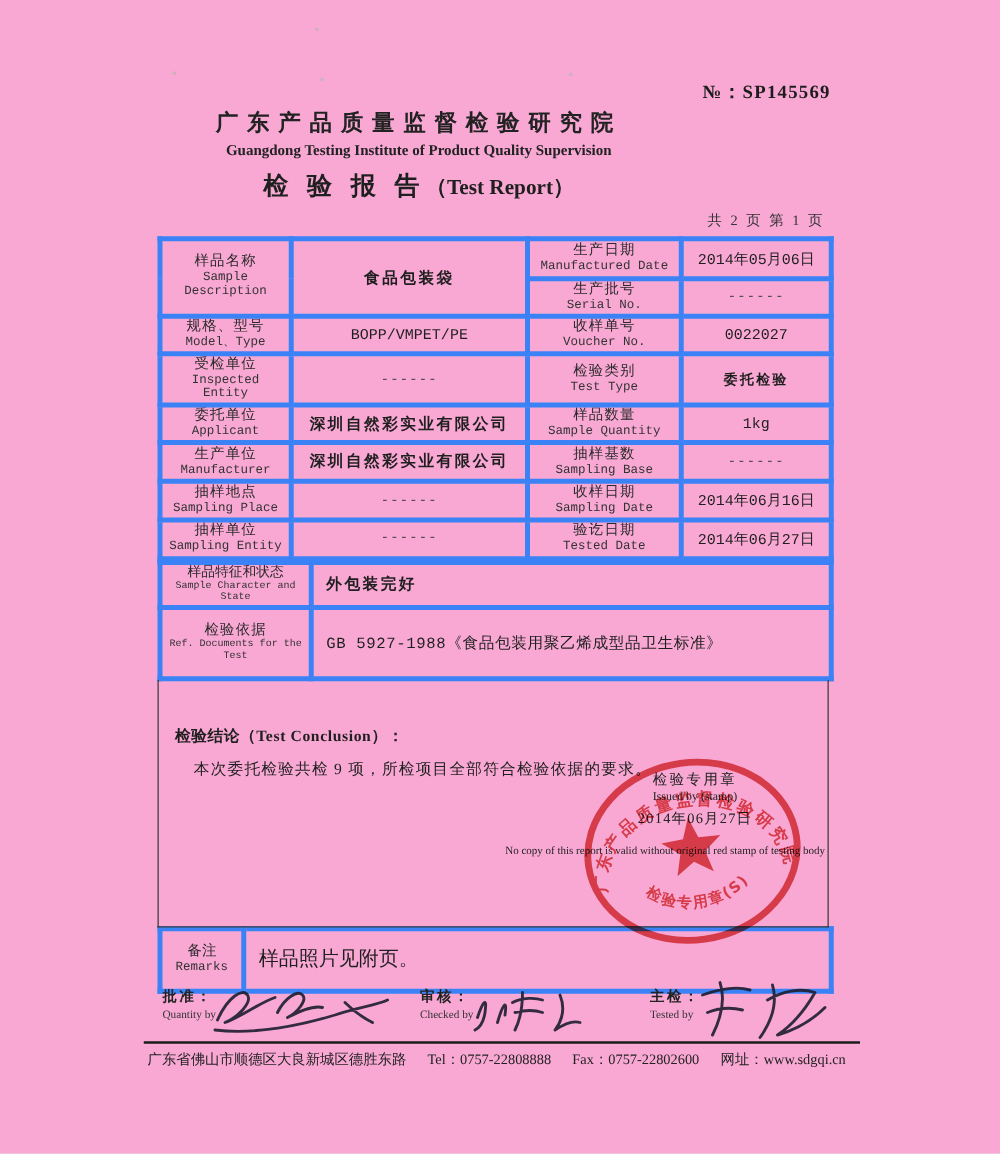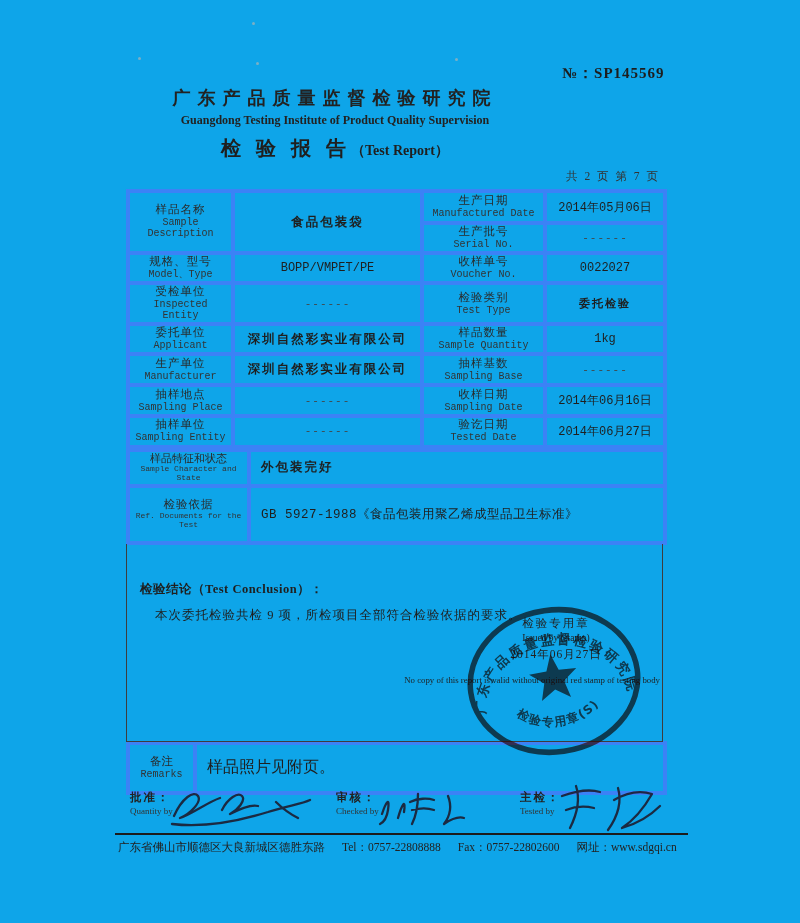--- a/index.html
+++ b/index.html
@@ -1,30 +1,30 @@
 <!DOCTYPE html>
 <html><head>
 <meta charset="utf-8">
 <style>
   * { margin:0; padding:0; box-sizing:border-box; }
   html,body { background:#e8e8e8; }
   .page {
     position:relative; width:800px; height:923px; margin:0 auto;
-    background:#0ea5e9; overflow:hidden;
+    background:#f9a8d4; overflow:hidden;
     font-family:"Liberation Serif","DejaVu Serif",serif; color:#262626;padding-left:24px;
   }
   .speck { position:absolute; width:3px; height:3px; border-radius:50%; background:#b5b5b2; opacity:.65; }
 
   .report-no { position:absolute; top:64px; left:562px; font-size:15px; font-weight:bold; letter-spacing:1px; color:#1d1d1d; }
   .head-block { position:absolute; top:86px; left:110px; width:450px; text-align:center; }
   .inst-cn { font-size:18px; font-weight:bold; letter-spacing:7px; color:#222; white-space:nowrap; }
   .inst-en { margin-top:3px; font-size:12px; font-weight:bold; color:#222; }
   .title-line { margin-top:7px; white-space:nowrap; }
   .title-cn { font-size:20px; font-weight:bold; letter-spacing:5px; color:#1f1f1f; }
-  .title-en { font-size:14px; font-weight:bold; color:#1f1f1f; }
+  .title-en { font-size:17px; font-weight:bold; color:#1f1f1f; }
   .pagination { position:absolute; top:169px; left:566px; font-size:11.5px; letter-spacing:2px; color:#333; }
 
   .doc-body { position:absolute; top:189px; left:126px; width:537px; }
   table { border-collapse:collapse; table-layout:fixed; width:537px; }
   td { border:4px solid #3b82f6; vertical-align:middle; padding:1px 3px; overflow:hidden;font-family:Liberation Mono, monospace; }
   .lbl { text-align:center; line-height:1.12; }
   .lbl .cn { display:block; font-size:11.5px; letter-spacing:1px; color:#2a2a2a; }
   .lbl .en { display:block; font-size:10px; color:#333; }
   .val { text-align:center; font-size:12px; color:#1f1f1f; }
   .val.cjk { letter-spacing:2px; font-weight:bold; font-size:12.5px; }
@@ -74,21 +74,21 @@
   <div class="report-no"><span>№：</span><span>SP145569</span></div>
 
   <div class="head-block">
     <div class="inst-cn">广东产品质量监督检验研究院</div>
     <div class="inst-en">Guangdong Testing Institute of Product Quality Supervision</div>
     <div class="title-line">
       <span class="title-cn">检 验 报 告</span><span class="title-en">（Test Report）</span>
     </div>
   </div>
 
-  <div class="pagination">共 2 页 第 7 页</div>
+  <div class="pagination">共 2 页 第 1 页</div>
 
   <div class="doc-body">
 
     <table>
       <colgroup>
           <col style="width:105px">
           <col style="width:189px">
           <col style="width:123px">
           <col style="width:120px">
         </colgroup>

